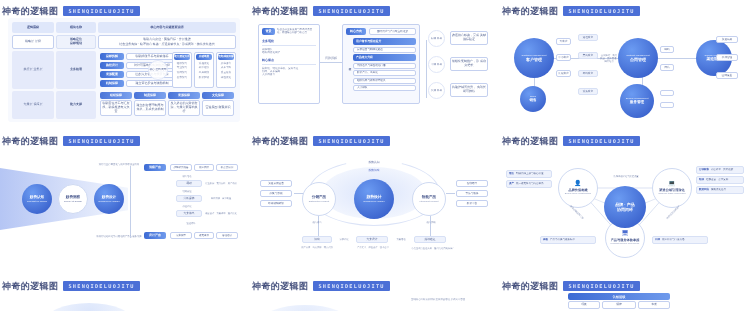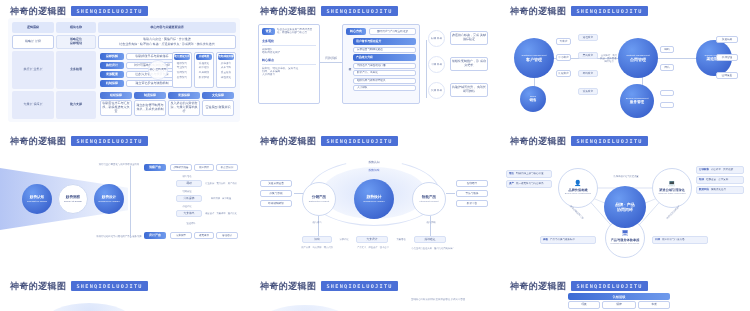--- a/index.html
+++ b/index.html
@@ -8,21 +8,21 @@
     background: #ffffff;
     font-family: "Liberation Sans", "DejaVu Sans", sans-serif;
     overflow: hidden;
   }
   .gallery {
     width: 750px; height: 311px;
     display: grid;
     grid-template-columns: repeat(3, 250px);
     grid-template-rows: 130px 145px 36px;
   }
-  .slide { position: relative; overflow: hidden; background: #fff; padding: 4px 10px 0 10px; }
+  .slide { position: relative; overflow: hidden; background: #fff; padding: 4px 10px 0 2px; }
 
   
   .s-head { display: flex; align-items: center; gap: 5px; height: 14px; }
   .s-title {
     font-size: 9px; font-weight: bold; color: #4a5580;
     letter-spacing: .4px; white-space: nowrap;
     font-family: "DejaVu Serif", serif;
   }
   .s-badge {
     background: #4b6fd6; color: #dde6fb;

